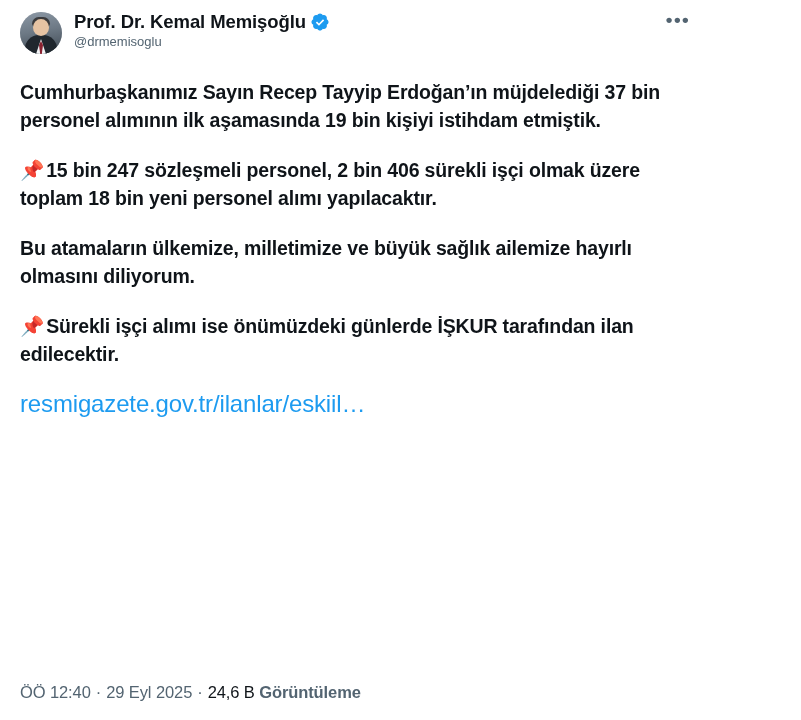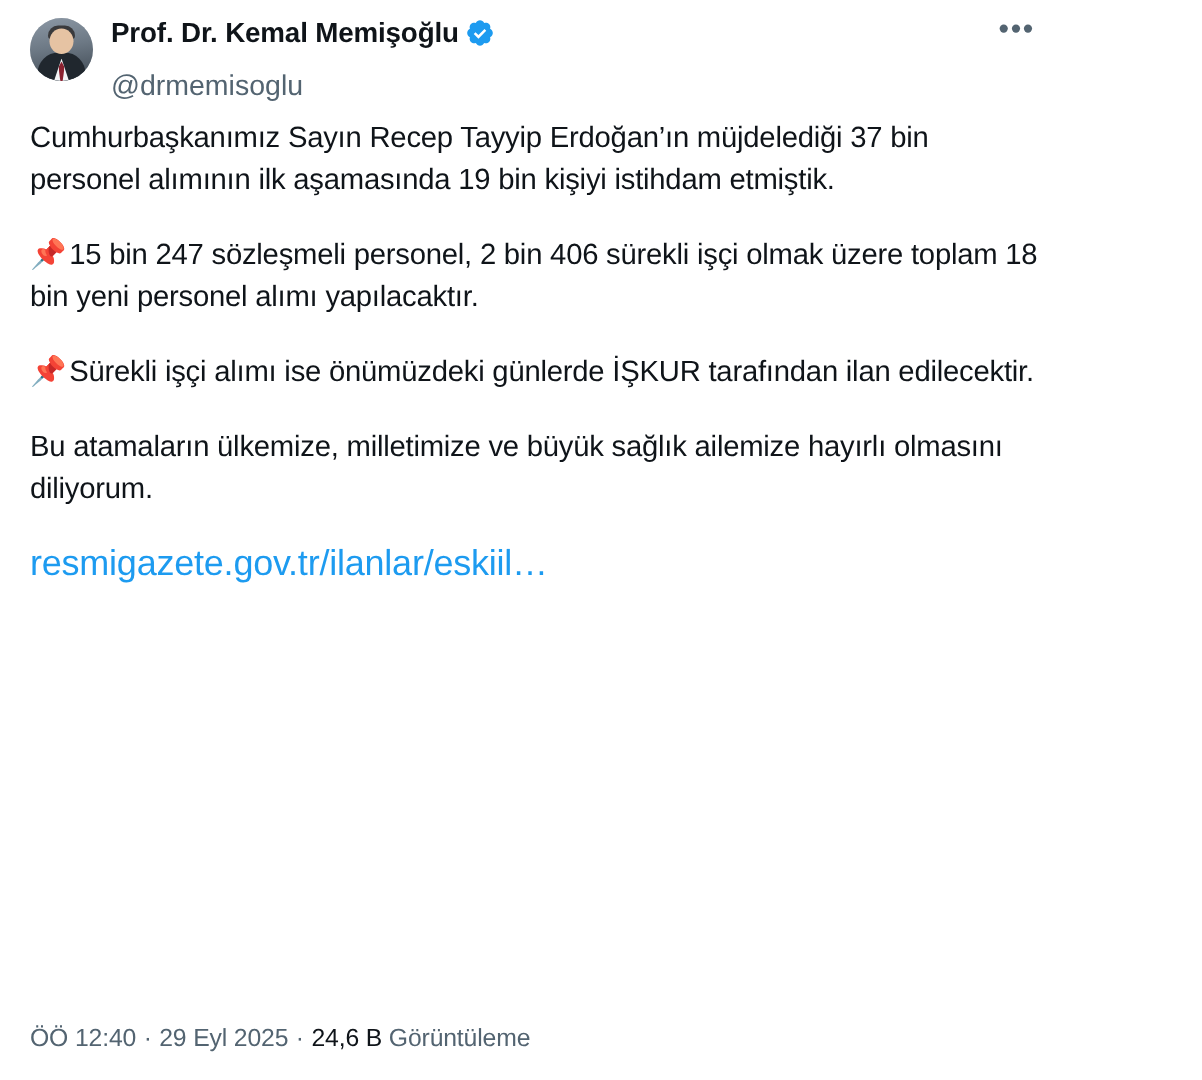--- a/index.html
+++ b/index.html
@@ -109,23 +109,23 @@
     letter-spacing: -0.1px;
   }
   .verified {
     margin-left: 4px;
     width: 20px;
     height: 20px;
     display: inline-block;
     line-height: 0;
   }
   .handle {
-    font-size: 19px;
-    color: #536471;
-    margin-top: 13px;
+    font-size: 13px;
+    color: #536471;
+    margin-top: 1px;
   }
 
   .more-btn {
     position: absolute;
     right: 20px;
     top: 12px;
     width: 28px;
     height: 22px;
     color: #536471;
     font-size: 19px;
@@ -140,20 +140,21 @@
   
   .tweet-body {
     margin-top: 14px;
     font-size: 19.5px;
     line-height: 28px;
     color: #0f1419;
     letter-spacing: -0.15px;
   }
   .para {
     margin: 0 0 22px 0;
+    font-weight: bold;
   }
   .para:last-child {
     margin-bottom: 0;
   }
   .pin {
     display: inline-block;
     margin-right: 2px;
   }
   .link {
     color: #1d9bf0;
@@ -178,20 +179,21 @@
   }
   .tweet-meta .sep {
     margin: 0 5px;
   }
   .tweet-meta .views-count {
     color: #0f1419;
     font-weight: normal;
   }
   .tweet-meta .views-label {
     color: #536471;
+    font-weight: bold;
   }
 </style>
 </head>
 <body>
 
 <div class="tweet">
 
   <div class="tweet-header">
 
     <div class="avatar">
@@ -220,24 +222,24 @@
   <div class="more-btn">•••</div>
 
   <div class="tweet-body">
     <p class="para">
       <span>Cumhurbaşkanımız Sayın Recep Tayyip Erdoğan’ın müjdelediği 37 bin personel alımının ilk aşamasında 19 bin kişiyi istihdam etmiştik.</span>
     </p>
     <p class="para">
       <span class="pin">📌</span><span>15 bin 247 sözleşmeli personel, 2 bin 406 sürekli işçi olmak üzere toplam 18 bin yeni personel alımı yapılacaktır.</span>
     </p>
     <p class="para">
+      <span>Bu atamaların ülkemize, milletimize ve büyük sağlık ailemize hayırlı olmasını diliyorum.</span>
+    </p>
+    <p class="para">
       <span class="pin">📌</span><span>Sürekli işçi alımı ise önümüzdeki günlerde İŞKUR tarafından ilan edilecektir.</span>
-    </p>
-    <p class="para">
-      <span>Bu atamaların ülkemize, milletimize ve büyük sağlık ailemize hayırlı olmasını diliyorum.</span>
     </p>
 
     <div class="tweet-link-row">
       <a class="link" href="#">resmigazete.gov.tr/ilanlar/eskiil…</a>
     </div>
   </div>
 
   <div class="tweet-meta">
     <span>ÖÖ 12:40</span><span class="sep">·</span><span>29 Eyl 2025</span><span class="sep">·</span><span class="views-count">24,6 B</span> <span class="views-label">Görüntüleme</span>
   </div>

